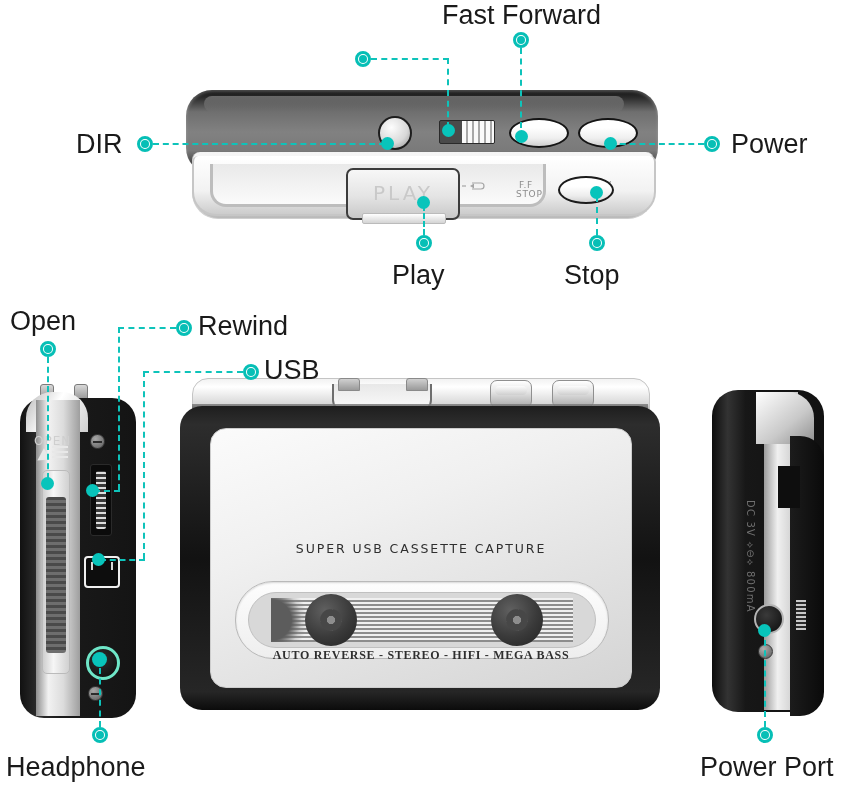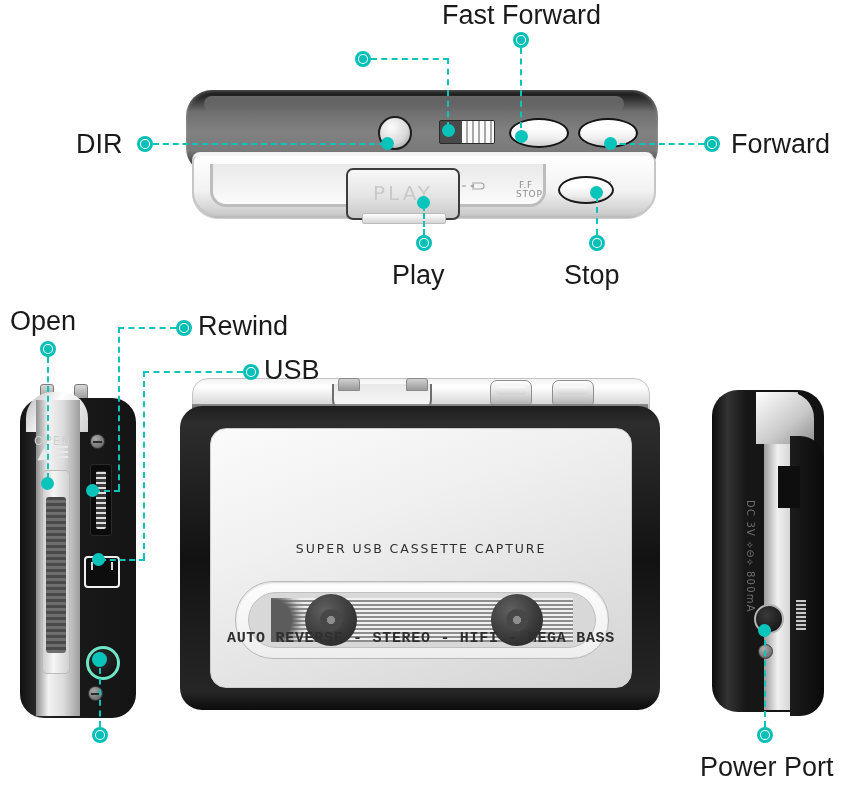--- a/index.html
+++ b/index.html
@@ -88,22 +88,22 @@
      border:1px solid #8f8f8f;}
   .fv-knob::after{content:"";position:absolute;left:4px;right:4px;top:5px;height:9px;border-radius:5px;
      background:linear-gradient(180deg,#fcfcfc,#cfcfcf);}
   .fv-case{position:absolute;left:0;top:28px;width:480px;height:304px;border-radius:22px;
      background:linear-gradient(180deg,#1e1e1e 0%,#2d2d2d 6%,#121212 50%,#262626 94%,#0b0b0b 100%);}
   .fv-face{position:absolute;left:30px;top:22px;width:420px;height:258px;border-radius:16px;
      background:linear-gradient(160deg,#fbfbfb 0%,#f0f0f0 35%,#e3e3e3 65%,#d4d4d4 100%);
      border:1px solid #cdcdcd;}
   .fv-brand{position:absolute;left:0;right:0;top:112px;text-align:center;font-size:12.5px;
      letter-spacing:1.9px;color:#2f2f2f;font-family:"DejaVu Sans",sans-serif;}
-  .fv-sub{position:absolute;left:0;right:0;bottom:40px;text-align:center;font-size:15px;
-     letter-spacing:.7px;color:#2f2f2f;font-weight:bold;font-family:Liberation Mono, monospace;}
+  .fv-sub{position:absolute;left:0;right:0;bottom:24px;text-align:center;font-size:12px;
+     letter-spacing:.7px;color:#2f2f2f;font-weight:bold;font-family:Liberation Serif, serif;}
   
   .fv-win{position:absolute;left:24px;top:152px;width:372px;height:76px;border-radius:38px;
      background:linear-gradient(180deg,#fdfdfd,#eeeeee);border:1.5px solid #b9b9b9;
      box-shadow:inset 0 1px 2px rgba(0,0,0,.15);}
   .fv-win-in{position:absolute;left:12px;top:10px;right:12px;bottom:10px;border-radius:28px;
      background:#d8d8d8;border:1px solid #c0c0c0;overflow:hidden;}
   .fv-tape{position:absolute;left:22px;top:5px;right:22px;bottom:5px;
      background:repeating-linear-gradient(0deg,#8d8d8d 0 2px,#f0f0f0 2px 4px);
      background-size:100% 4px;}
   .fv-tape::before{content:"";position:absolute;left:0;top:0;width:46px;height:100%;
@@ -288,21 +288,21 @@
   <div class="dot" style="left:355px;top:51px;"></div>
   <div class="lh" style="left:371px;top:58px;width:78px;"></div>
   <div class="lv" style="left:447px;top:58px;height:70px;"></div>
   <div class="nub" style="left:442px;top:124px;"></div>
 
   <div class="callout" style="left:76px;top:131px;">DIR</div>
   <div class="dot" style="left:137px;top:136px;"></div>
   <div class="lh" style="left:153px;top:143px;width:232px;"></div>
   <div class="nub" style="left:381px;top:137px;"></div>
 
-  <div class="callout" style="left:731px;top:131px;">Forward</div>
+  <div class="callout" style="left:731px;top:131px;">Power</div>
   <div class="dot" style="left:704px;top:136px;"></div>
   <div class="lh" style="left:610px;top:143px;width:94px;"></div>
   <div class="nub" style="left:604px;top:137px;"></div>
 
   <div class="callout" style="left:392px;top:262px;">Play</div>
   <div class="dot" style="left:416px;top:235px;"></div>
   <div class="lv" style="left:423px;top:205px;height:30px;"></div>
   <div class="nub" style="left:417px;top:196px;"></div>
 
   <div class="callout" style="left:564px;top:262px;">Stop</div>
@@ -322,20 +322,21 @@
   <div class="lh" style="left:94px;top:490px;width:26px;"></div>
   <div class="nub" style="left:86px;top:484px;"></div>
 
   <div class="callout" style="left:264px;top:357px;">USB</div>
   <div class="dot" style="left:243px;top:364px;"></div>
   <div class="lh" style="left:143px;top:371px;width:100px;"></div>
   <div class="lv" style="left:143px;top:371px;height:188px;"></div>
   <div class="lh" style="left:100px;top:559px;width:45px;"></div>
   <div class="nub" style="left:92px;top:553px;"></div>
 
+  <div class="callout" style="left:6px;top:754px;">Headphone</div>
   <div class="dot" style="left:92px;top:727px;"></div>
   <div class="lv" style="left:99px;top:668px;height:59px;"></div>
   <div class="nub lg" style="left:92px;top:652px;"></div>
 
   <div class="callout" style="left:700px;top:754px;">Power Port</div>
   <div class="dot" style="left:757px;top:727px;"></div>
   <div class="lv" style="left:764px;top:640px;height:87px;"></div>
   <div class="nub" style="left:758px;top:624px;"></div>
 
 </div>

